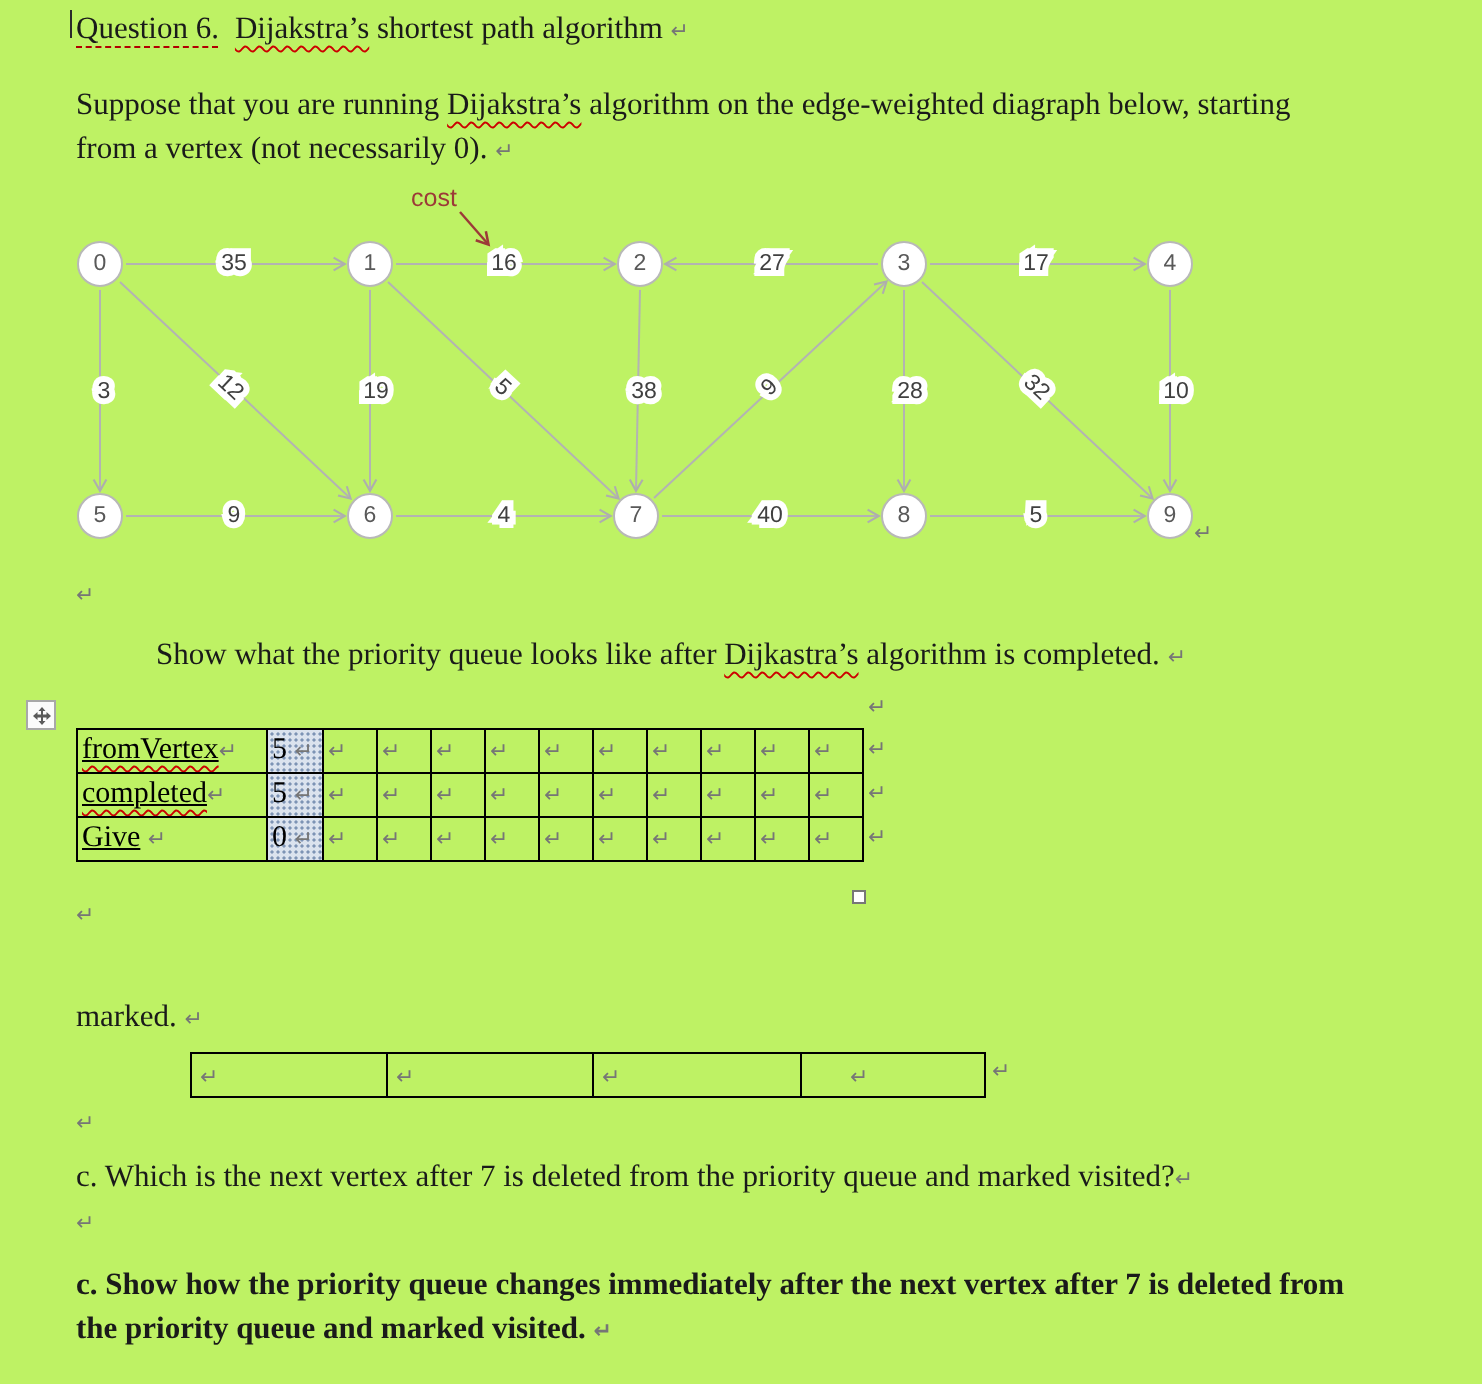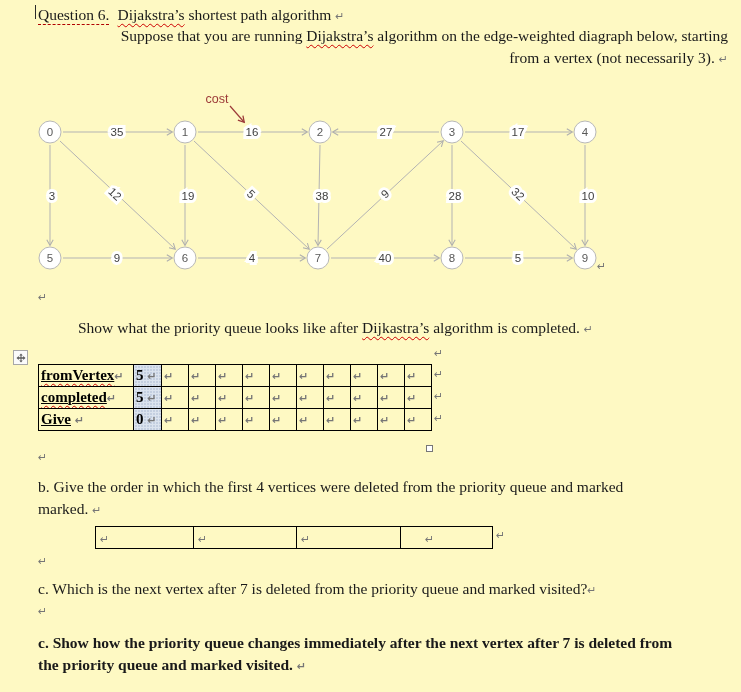--- a/index.html
+++ b/index.html
@@ -1,18 +1,18 @@
 <!DOCTYPE html>
 <html><head>
 <meta charset="utf-8">
 <style>
   * { margin:0; padding:0; box-sizing:border-box; }
   html,body { background:#fff; }
   body { width:741px; height:692px; font-family:"Liberation Serif", serif; color:#000; }
-  .page { position:relative; width:741px; height:692px; background:#fef9c3; overflow:hidden; }
+  .page { position:relative; width:741px; height:692px; background:#bef264; overflow:hidden; }
   .abs { position:absolute; }
   .t { font-size:15.5px; line-height:22px; color:#1a1a1a; }
   .pm { color:#767676; font-size:11px; font-family:"DejaVu Sans", sans-serif; }
   .pabs { position:absolute; color:#767676; font-size:11px; font-family:"DejaVu Sans", sans-serif; line-height:12px; }
   .sp { text-decoration: underline wavy #cc0000; text-decoration-thickness:1px; text-underline-offset:3px; }
   .dashed { text-decoration: underline dashed #b00000; text-decoration-thickness:1px; text-underline-offset:4px; }
   .ul { text-decoration: underline; text-decoration-thickness:1px; }
   .gap2 { display:inline-block; width:8px; }
   .caret { position:absolute; left:35px; top:5px; width:1px; height:14px; background:#2a2a2a; }
 
@@ -20,21 +20,21 @@
   svg.graph { position:absolute; left:0; top:0; pointer-events:none; }
   .edge { stroke:#b3b3b3; stroke-width:1; fill:none; }
   .node-c { fill:#ffffff; stroke:#b8b8b8; stroke-width:1; }
   .gtxt { font-family:"Liberation Sans", sans-serif; }
   .elabel { font-size:11.5px; fill:#404040; stroke:#ffffff; stroke-width:6px; paint-order:stroke; text-anchor:middle; dominant-baseline:central; }
   .ntext { font-size:11.5px; fill:#595959; text-anchor:middle; dominant-baseline:central; }
   .costtext { font-size:12.5px; fill:#9c3a38; text-anchor:middle; dominant-baseline:central; }
   .costline { stroke:#9c3a38; stroke-width:1.2; fill:none; }
 
   
-  table.pqtable { border-collapse:collapse; table-layout:fixed;font-weight:bold; }
+  table.pqtable { border-collapse:collapse; table-layout:fixed; }
   table.pqtable td { border:1px solid #000; height:22px; vertical-align:middle; padding:0 2px; font-size:15px; white-space:nowrap; overflow:hidden; }
   td.lc { width:95px; }
   td.vc { width:28px; background-color:#dbe3ee;
           background-image: radial-gradient(#7d94b5 0.7px, rgba(0,0,0,0) 0.9px);
           background-size:3px 3px; }
   td.ec { width:27px; }
 
   
   table.otable { border-collapse:collapse; table-layout:fixed; }
   table.otable td { border:1px solid #000; height:22px; vertical-align:middle; padding:0 4px; }
@@ -47,23 +47,23 @@
 <body>
 
 <div class="page">
 
   <div class="caret"></div>
 
   <div class="abs t" style="left:38px; top:4px;">
     <span class="dashed">Question 6.</span><span class="gap2"></span><span class="sp">Dijakstra’s</span><span> shortest path algorithm </span><span class="pm">↵</span>
   </div>
 
-  <div class="abs t" style="left:38px; top:25px; width:690px;text-align:right;">
+  <div class="abs t" style="left:38px; top:42px; width:690px;">
     <span>Suppose that you are running </span><span class="sp">Dijakstra’s</span><span> algorithm on the edge-weighted diagraph below, starting</span><br>
-    <span>from a vertex (not necessarily 3). </span><span class="pm">↵</span>
+    <span>from a vertex (not necessarily 0). </span><span class="pm">↵</span>
   </div>
 
   <svg class="graph" width="741" height="692" viewBox="0 0 741 692">
     <defs>
       <marker id="ag" viewBox="0 0 10 10" refX="7.5" refY="5" markerWidth="8" markerHeight="8" orient="auto">
         <path d="M1,1 L8,5 L1,9" fill="none" stroke="#aeaeae" stroke-width="1.3"></path>
       </marker>
       <marker id="ar" viewBox="0 0 10 10" refX="7.5" refY="5" markerWidth="7" markerHeight="7" orient="auto">
         <path d="M1,1 L8,5 L1,9" fill="none" stroke="#9c3a38" stroke-width="1.5"></path>
       </marker>
@@ -220,21 +220,21 @@
       <td class="ec"><span class="pm">↵</span></td>
       <td class="ec"><span class="pm">↵</span></td>
       <td class="ec"><span class="pm">↵</span></td>
     </tr>
   </tbody>
     </table>
 
   <div class="resize-handle"></div>
 
   <div class="abs t" style="left:38px; top:476px; width:690px;">
-    <span>b. Give the order in which the first 4 vertices were deleted from the priority queue and marked</span><br>
+    <br>
     <span>marked. </span><span class="pm">↵</span>
   </div>
 
   <table class="otable abs" style="left:95px; top:526px;">
     <tbody>
         <tr>
       <td style="width:98px;"><span class="pm">↵</span></td>
       <td style="width:103px;"><span class="pm">↵</span></td>
       <td style="width:104px;"><span class="pm">↵</span></td>
       <td style="width:92px;"><span class="pm" style="margin-left:20px;">↵</span></td>

